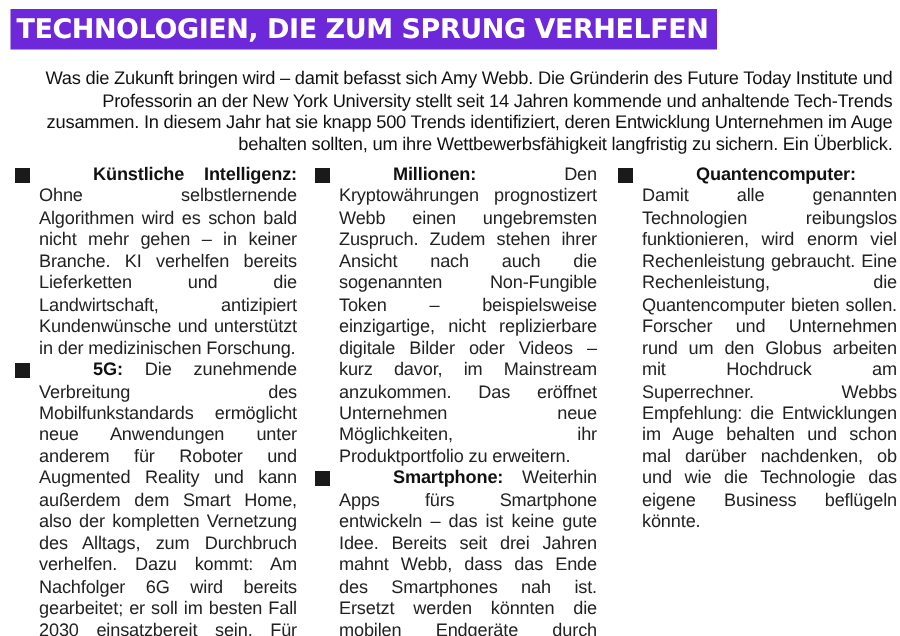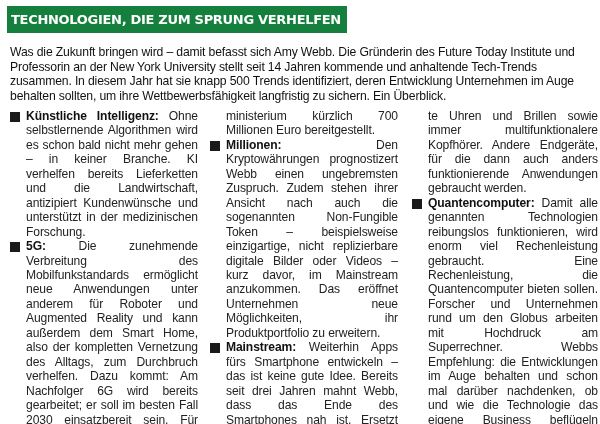--- a/index.html
+++ b/index.html
@@ -1,39 +1,39 @@
 <!DOCTYPE html>
 <html><head>
 <meta charset="utf-8">
 <style>
   html, body { margin: 0; padding: 0; background: #ffffff; }
   body { width: 600px; height: 424px; overflow: hidden; position: relative; font-family: "Liberation Sans", sans-serif; color: #111; }
   .headline {
     position: absolute; left: 7px; top: 6px; height: 27px;
-    background: #15803d; color: #ffffff;
-    font-family: "DejaVu Sans", sans-serif; font-weight: bold; font-size: 13px;
+    background: #6d28d9; color: #ffffff;
+    font-family: "DejaVu Sans", sans-serif; font-weight: bold; font-size: 18px;
     line-height: 27px; padding: 0 6px 0 4px; letter-spacing: -0.3px; white-space: nowrap;
   }
   .intro {
     position: absolute; left: 10px; top: 45px; width: 585px;
-    font-size: 12.2px; line-height: 14.6px; font-weight: normal; letter-spacing: -0.15px;
+    font-size: 12.2px; line-height: 14.6px; font-weight: normal; letter-spacing: -0.15px; text-align: right;
   }
   .col {
     position: absolute; top: 109px; width: 188px;
     font-size: 12.1px; line-height: 14.45px; text-align: justify; hyphens: manual;
     letter-spacing: -0.1px; color: #222;
   }
   .col1 { left: 10px; }
   .col2 { left: 210px; }
   .col3 { left: 412px; width: 186px; }
   .item { position: relative; padding-left: 16px; }
   .bullet {
     position: absolute; left: 0; top: 3px; width: 10px; height: 10px; background: #1a1a1a;
   }
-  .term { font-weight: bold; color: #111; }
+  .term { font-weight: bold; color: #111; margin-left: 36px; }
   .cont { padding-left: 16px; }
 </style>
 </head>
 <body>
 
 <div class="headline">TECHNOLOGIEN, DIE ZUM SPRUNG VERHELFEN</div>
 
 <div class="intro">Was die Zukunft bringen wird – damit befasst sich Amy Webb. Die Gründerin des Future Today Institute und Professorin an der New York University stellt seit 14 Jahren kommende und anhaltende Tech-Trends zusammen. In diesem Jahr hat sie knapp 500 Trends identifiziert, deren Entwicklung Unternehmen im Auge behalten sollten, um ihre Wettbewerbsfähigkeit langfristig zu sichern. Ein Überblick.</div>
 
 <div class="col col1">
@@ -41,30 +41,28 @@
     <span class="bullet"></span>
     <span class="term">Künstliche Intelligenz:</span><span> Ohne selbstlernende Algorithmen wird es schon bald nicht mehr gehen – in keiner Branche. KI verhelfen bereits Lieferketten und die Landwirtschaft, antizipiert Kundenwünsche und unterstützt in der medizinischen Forschung.</span>
   </div>
   <div class="item">
     <span class="bullet"></span>
     <span class="term">5G:</span><span> Die zunehmende Verbreitung des Mobilfunkstandards ermöglicht neue Anwendungen unter anderem für Roboter und Augmented Reality und kann außerdem dem Smart Home, also der kompletten Vernetzung des Alltags, zum Durchbruch verhelfen. Dazu kommt: Am Nachfolger 6G wird bereits gearbeitet; er soll im besten Fall 2030 einsatzbereit sein. Für dessen Entwicklung wurden vom Bundesforschungs-</span>
   </div>
 </div>
 
 <div class="col col2">
-  <div class="cont">ministerium kürzlich 700 Millionen Euro bereitgestellt.</div>
   <div class="item">
     <span class="bullet"></span>
     <span class="term">Millionen:</span><span> Den Kryptowährungen prognostizert Webb einen ungebremsten Zuspruch. Zudem stehen ihrer Ansicht nach auch die sogenannten Non-Fungible Token – beispielsweise einzigartige, nicht replizierbare digitale Bilder oder Videos – kurz davor, im Mainstream anzukommen. Das eröffnet Unternehmen neue Möglichkeiten, ihr Produktportfolio zu erweitern.</span>
   </div>
   <div class="item">
     <span class="bullet"></span>
-    <span class="term">Mainstream:</span><span> Weiterhin Apps fürs Smartphone entwickeln – das ist keine gute Idee. Bereits seit drei Jahren mahnt Webb, dass das Ende des Smartphones nah ist. Ersetzt werden könnten die mobilen Endgeräte durch intelligen-</span>
+    <span class="term">Smartphone:</span><span> Weiterhin Apps fürs Smartphone entwickeln – das ist keine gute Idee. Bereits seit drei Jahren mahnt Webb, dass das Ende des Smartphones nah ist. Ersetzt werden könnten die mobilen Endgeräte durch intelligen-</span>
   </div>
 </div>
 
 <div class="col col3">
-  <div class="cont">te Uhren und Brillen sowie immer multifunktionalere Kopfhörer. Andere Endgeräte, für die dann auch anders funktionierende Anwendungen gebraucht werden.</div>
   <div class="item">
     <span class="bullet"></span>
     <span class="term">Quantencomputer:</span><span> Damit alle genannten Technologien reibungslos funktionieren, wird enorm viel Rechenleistung gebraucht. Eine Rechenleistung, die Quantencomputer bieten sollen. Forscher und Unternehmen rund um den Globus arbeiten mit Hochdruck am Superrechner. Webbs Empfehlung: die Entwicklungen im Auge behalten und schon mal darüber nachdenken, ob und wie die Technologie das eigene Business beflügeln könnte.</span>
   </div>
 </div>
 
 </body></html>

